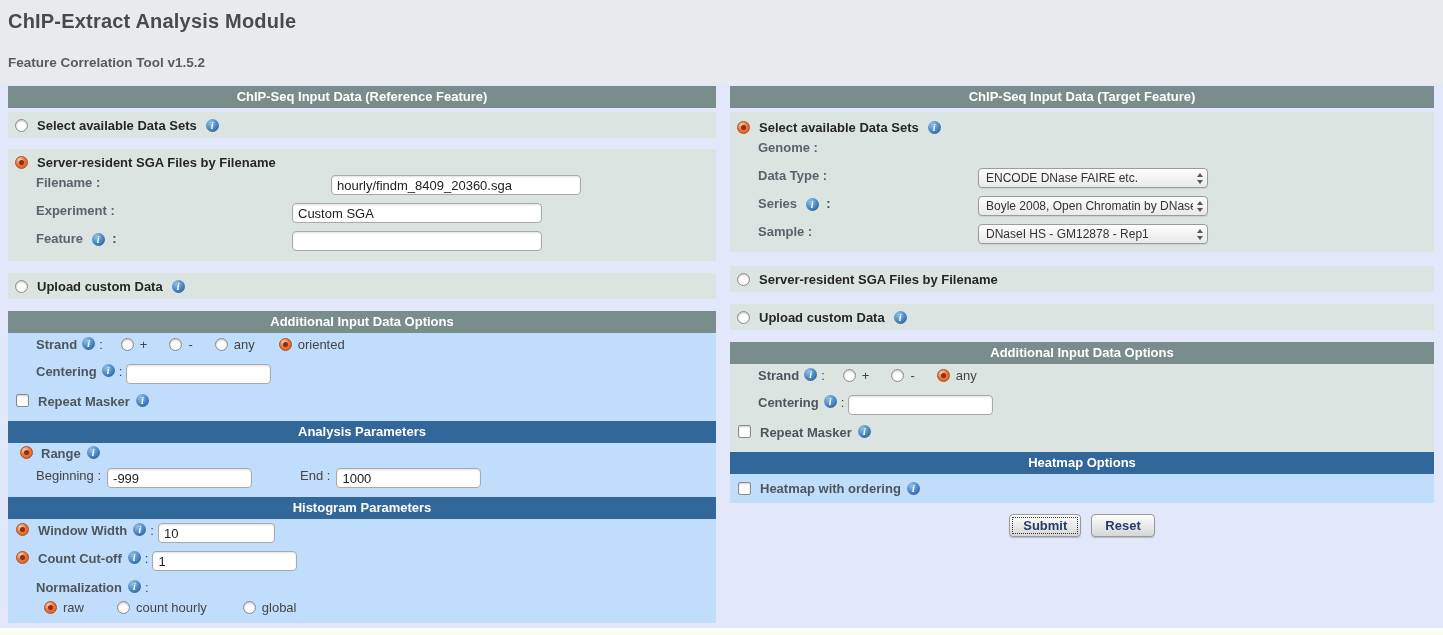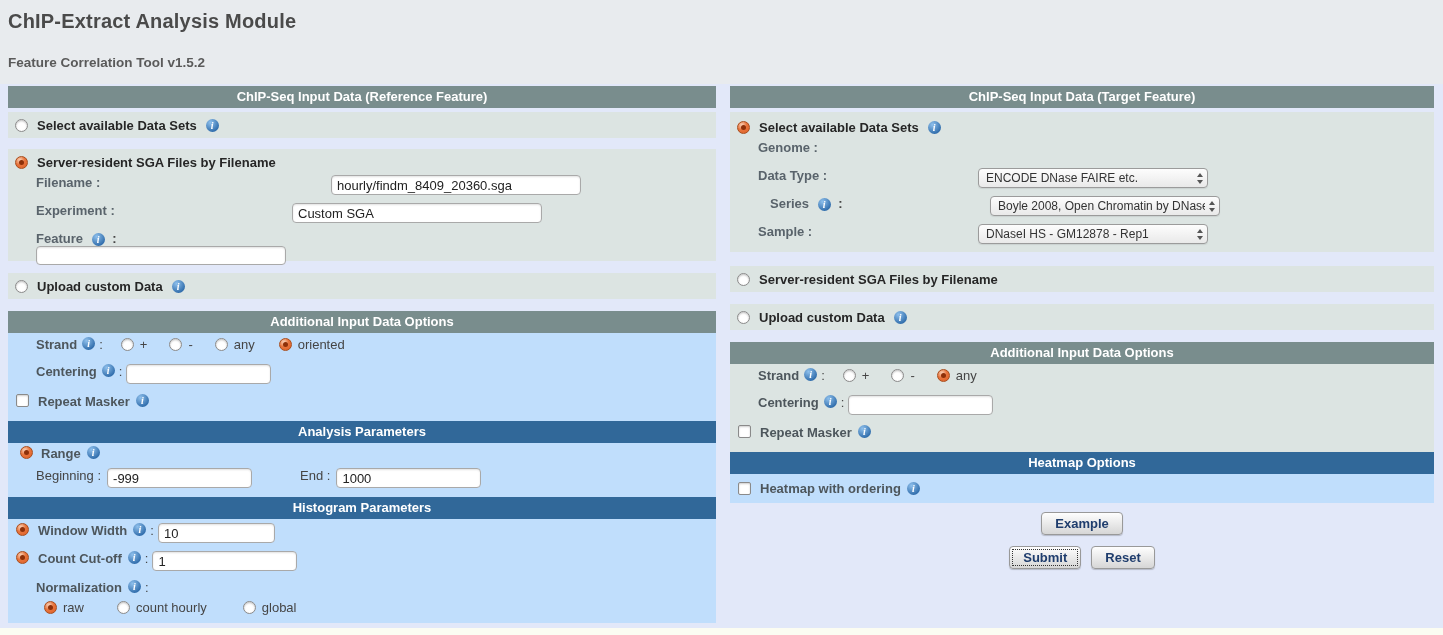--- a/index.html
+++ b/index.html
@@ -101,21 +101,21 @@
         <span class="opt-label">Server-resident SGA Files by Filename</span>
       </div>
       <div class="frow" style="height:28px;gap:39px;">
         <span class="flabel w">Filename :</span>
         <input class="txt in-lg" type="text" value="hourly/findm_8409_20360.sga" style="">
       </div>
       <div class="frow" style="height:28px;">
         <span class="flabel w">Experiment :</span>
         <input class="txt in-lg" type="text" value="Custom SGA" style="">
       </div>
-      <div class="frow" style="height:28px;flex-direction:column;">
+      <div class="frow" style="height:28px;">
         <span class="flabel" style="width:256px;">
           <span>Feature</span>
           <span class="info" style="margin-left:5px;">i</span>
           <span class="colon">:</span>
         </span>
         <input class="txt in-lg" type="text" value="" style="">
       </div>
     </div>
 
     <div class="opt-row green" style="margin-top:12px;">
@@ -229,21 +229,21 @@
         <span class="flabel ws">Data Type :</span>
         <div class="select">
           <span class="sel-text">ENCODE DNase FAIRE etc.</span>
           <span class="spinner">
               <span class="up"></span>
               <span class="down"></span>
             </span>
         </div>
       </div>
       <div class="frow" style="height:28px;">
-        <span class="flabel" style="width:220px;margin-left:12px;">
+        <span class="flabel" style="width:220px;">
           <span>Series</span>
           <span class="info" style="margin-left:5px;">i</span>
           <span class="colon">:</span>
         </span>
         <div class="select">
           <span class="sel-text">Boyle 2008, Open Chromatin by DNaseI H</span>
           <span class="spinner">
               <span class="up"></span>
               <span class="down"></span>
             </span>
@@ -304,23 +304,20 @@
       </div>
     </div>
 
     <div class="bar navy">Heatmap Options</div>
     <div class="frow blue sec" style="height:29px; padding-left:8px; display:flex; align-items:center;">
       <span class="checkbox"></span>
       <span class="blabel" style="margin-left:9px;">Heatmap with ordering</span>
       <span class="info" style="margin-left:6px;">i</span>
     </div>
 
-    <div class="btncenter" style="margin-top:9px;">
-      <button class="btn">Example</button>
-    </div>
     <div class="btnrow" style="margin-top:11px;">
       <button class="btn focused">Submit</button>
       <button class="btn">Reset</button>
     </div>
   </div>
 
 </div>
 
 <div class="botstrip"></div>
 

